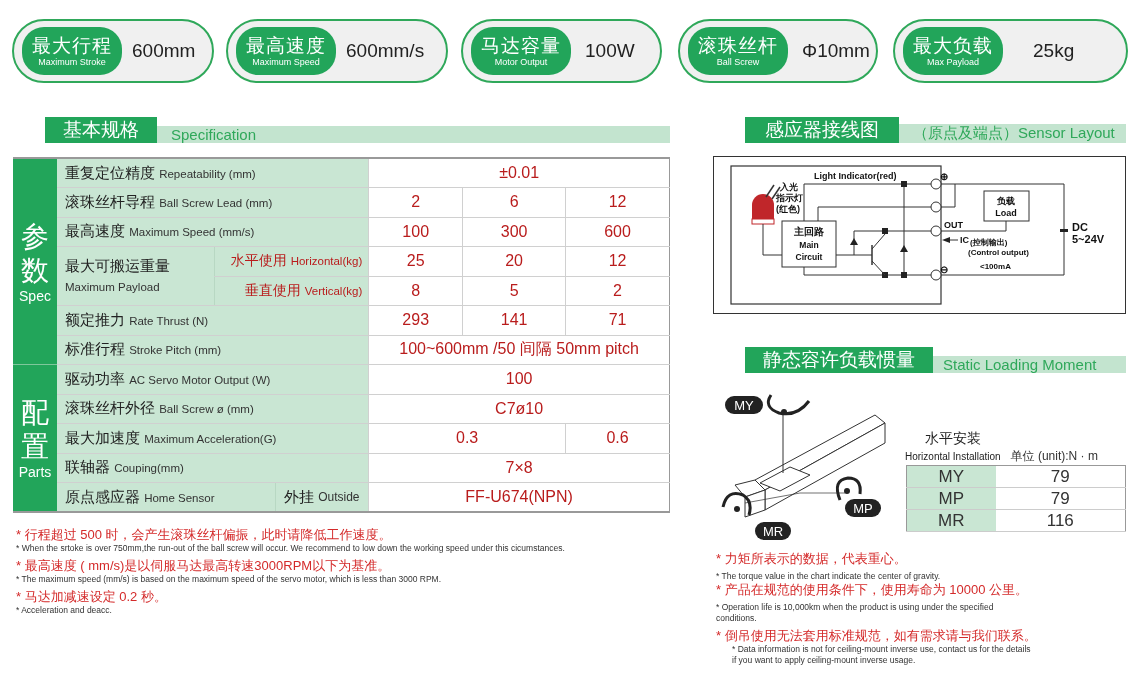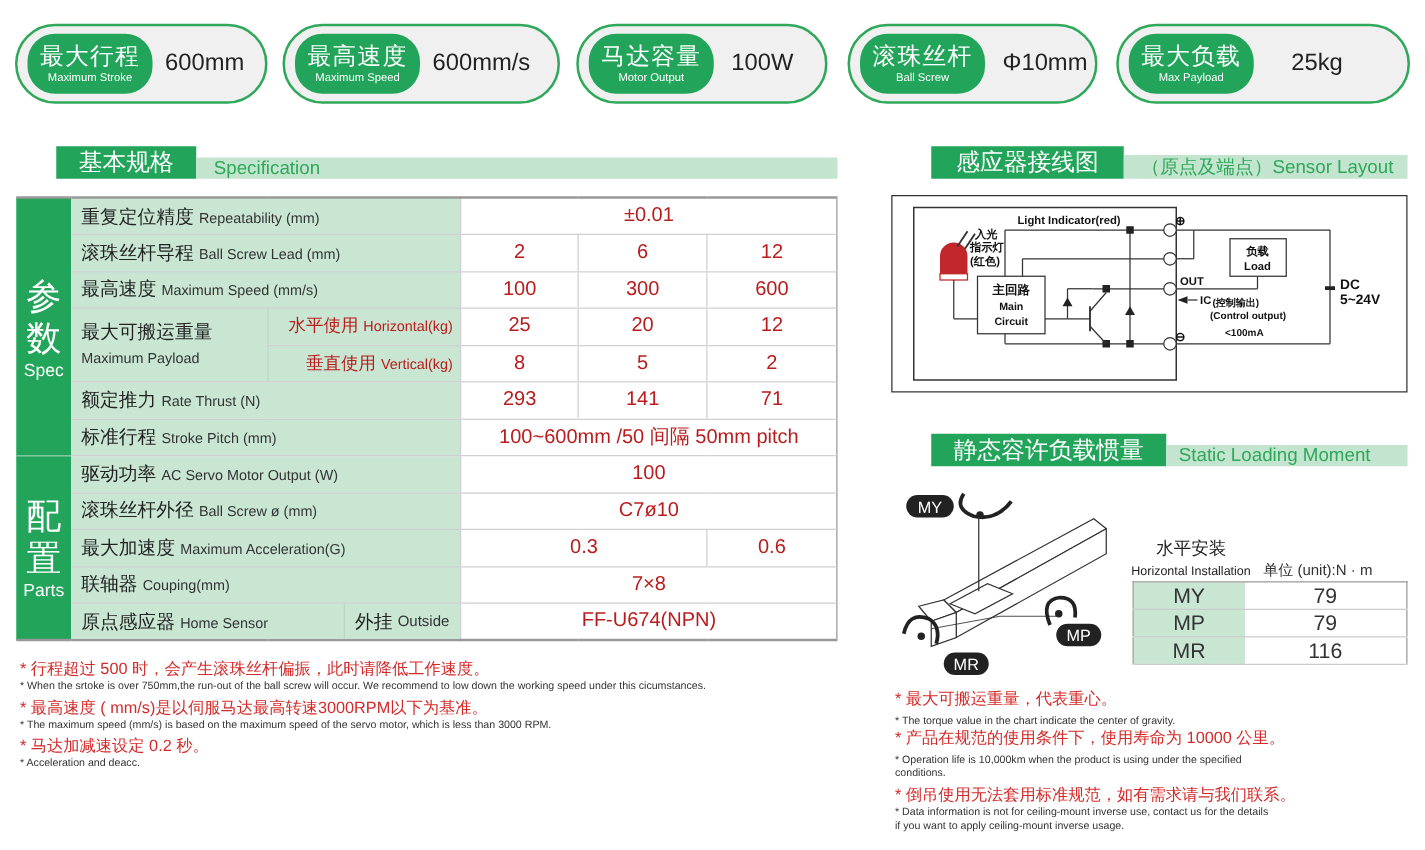--- a/index.html
+++ b/index.html
@@ -308,19 +308,19 @@
         <td>79</td>
       </tr>
   <tr>
         <td class="k">MR</td>
         <td>116</td>
       </tr>
 </tbody>
   </table>
 
 <div class="notes" style="left:716px;top:551px;width:420px;">
-  <div class="note-zh">* 最大可搬运重量，代表重心。</div>
+  <div class="note-zh">* 力矩所表示的数据，代表重心。</div>
   <div class="note-en" style="margin-top:4px;margin-bottom:0;">*  The torque value in the chart indicate the center of gravity.</div>
   <div class="note-zh">* 产品在规范的使用条件下，使用寿命为 10000 公里。</div>
   <div class="note-en" style="margin-top:4px;width:290px;">* Operation life is 10,000km when the product is using under the specified conditions.</div>
   <div class="note-zh" style="margin-top:4px;">* 倒吊使用无法套用标准规范，如有需求请与我们联系。</div>
-  <div class="note-en" style="width:300px;">* Data information is not for ceiling-mount inverse use, contact us for the details if you want to apply ceiling-mount inverse usage.</div>
+  <div class="note-en" style="width:300px;margin-left:16px;">* Data information is not for ceiling-mount inverse use, contact us for the details if you want to apply ceiling-mount inverse usage.</div>
 </div>
 
 </body></html>

